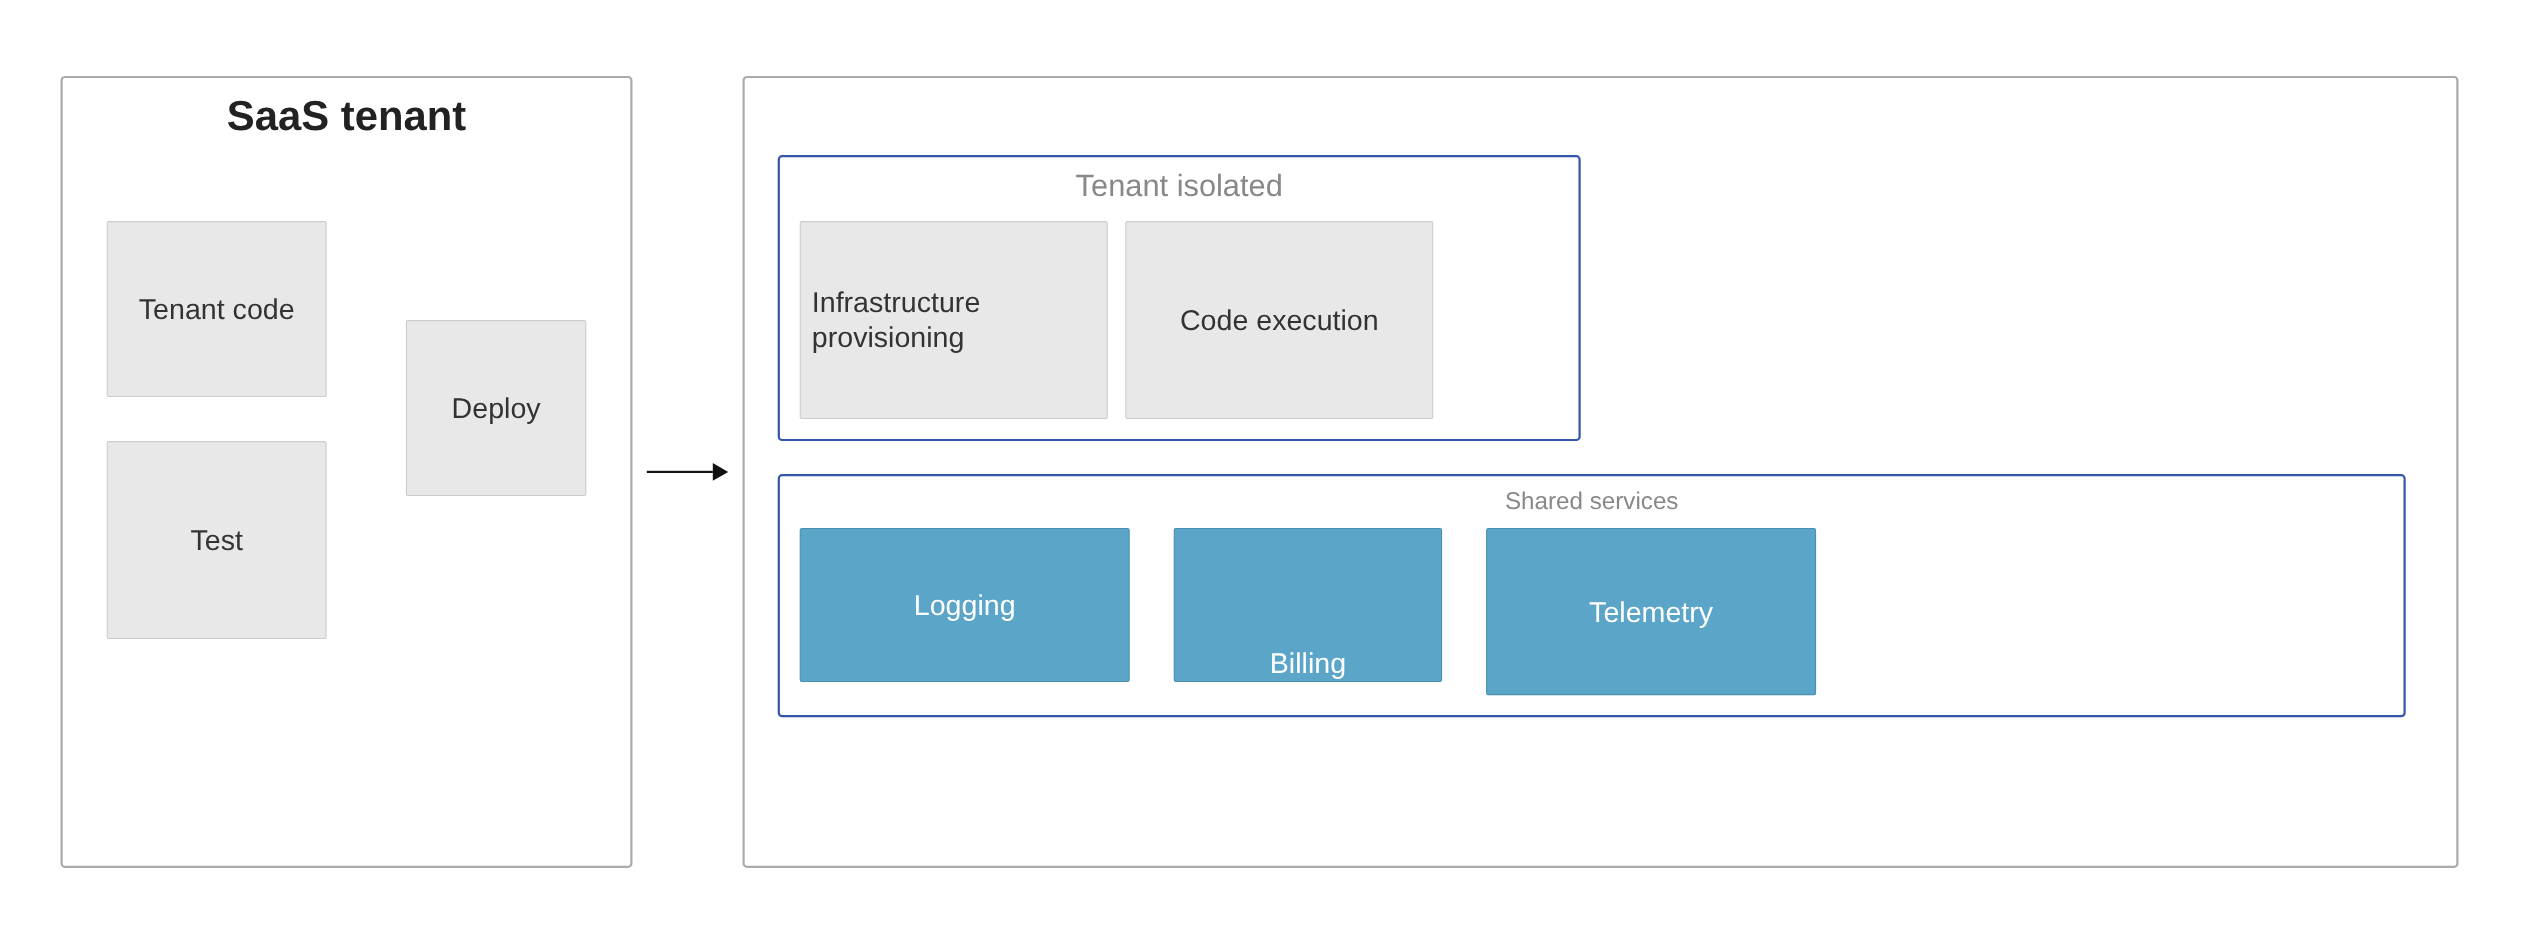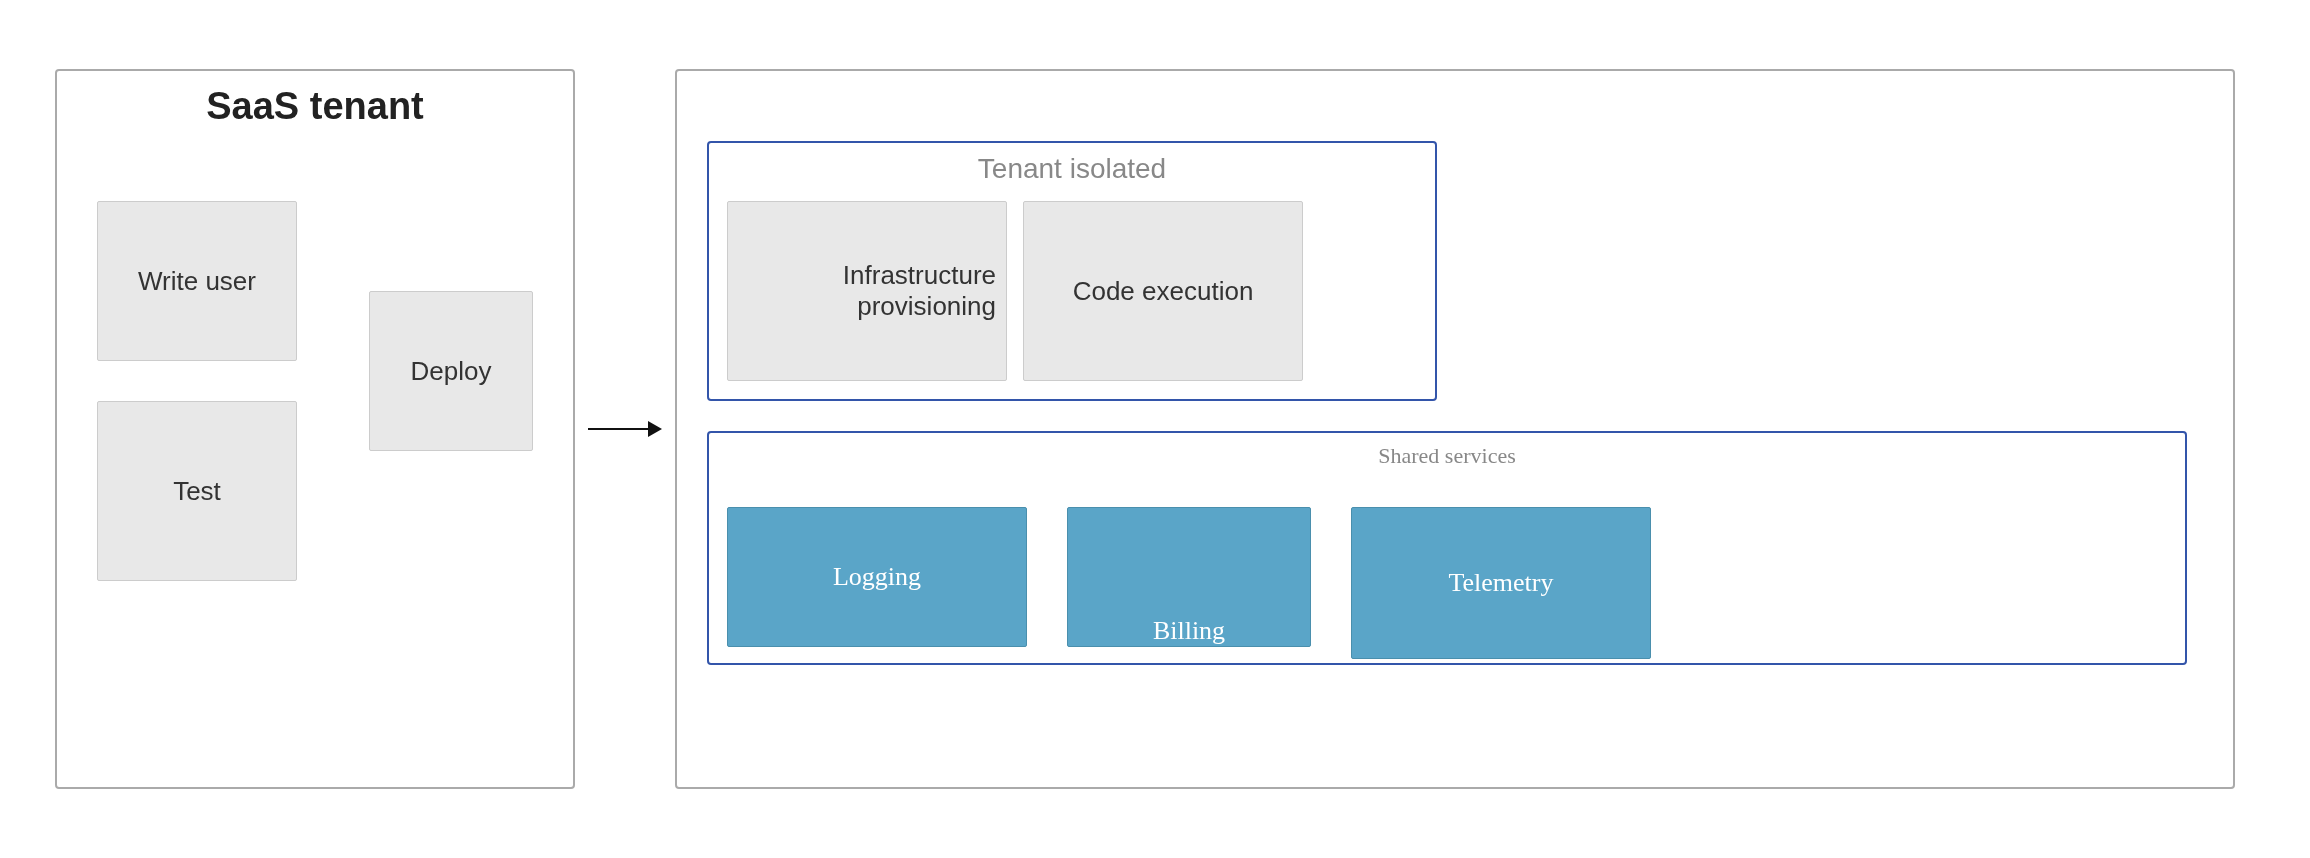--- a/index.html
+++ b/index.html
@@ -169,53 +169,52 @@
     .tenant-isolated-boxes {
       display: flex;
       flex-direction: row;
       gap: 16px;
       margin-top: 44px;
     }
     
     .shared-services {
       border: 2px solid #3355aa;
       border-radius: 4px;
-      padding: 14px 18px 4px 18px;
-      position: relative;
-      display: flex;
-      flex-direction: column;
-      font-family: Liberation Serif, serif;
+      padding: 14px 18px 18px 18px;
+      position: relative;
+      display: flex;
+      flex-direction: column;
     }
     .shared-services-title {
       position: absolute;
       top: 10px;
       left: 50%;
       transform: translateX(-50%);
       font-size: 22px;
       color: #888;
       white-space: nowrap;
     }
     .shared-services-boxes {
       display: flex;
       flex-direction: row;
       gap: 40px;
-      margin-top: 60px;
+      margin-top: 33px;
     }
   </style>
 </head>
 <body>
 
 <div class="diagram">
 
   <div class="saas-tenant">
     <span class="saas-tenant-title">SaaS tenant</span>
 
     <div class="tenant-left-col">
       <div class="box-light-gray" style="width:200px;height:160px;">
-        <span>Write user</span>
+        <span>Tenant code</span>
       </div>
       <div class="box-light-gray" style="width:200px;height:180px;">
         <span>Test</span>
       </div>
     </div>
 
     <div class="tenant-right-col">
       <div class="box-light-gray" style="width:164px;height:160px;">
         <span>Deploy</span>
       </div>
@@ -231,21 +230,21 @@
 
   <div class="saas-platform">
 
     <div class="platform-top-row">
 
 
       <div class="tenant-isolated" style="width:730px; min-height:260px;">
         <span class="tenant-isolated-title">Tenant isolated</span>
         <div class="tenant-isolated-boxes">
           <div class="box-light-gray" style="width:280px;height:180px;">
-            <span style="padding:10px;text-align:right;">Infrastructure provisioning</span>
+            <span style="padding:10px;text-align:left;">Infrastructure provisioning</span>
           </div>
           <div class="box-light-gray" style="width:280px;height:180px;">
             <span style="padding:10px;text-align:center;">Code execution</span>
           </div>
         </div>
       </div>
 
     </div>
 
     <div class="shared-services" style="width:1480px; min-height:220px;">

